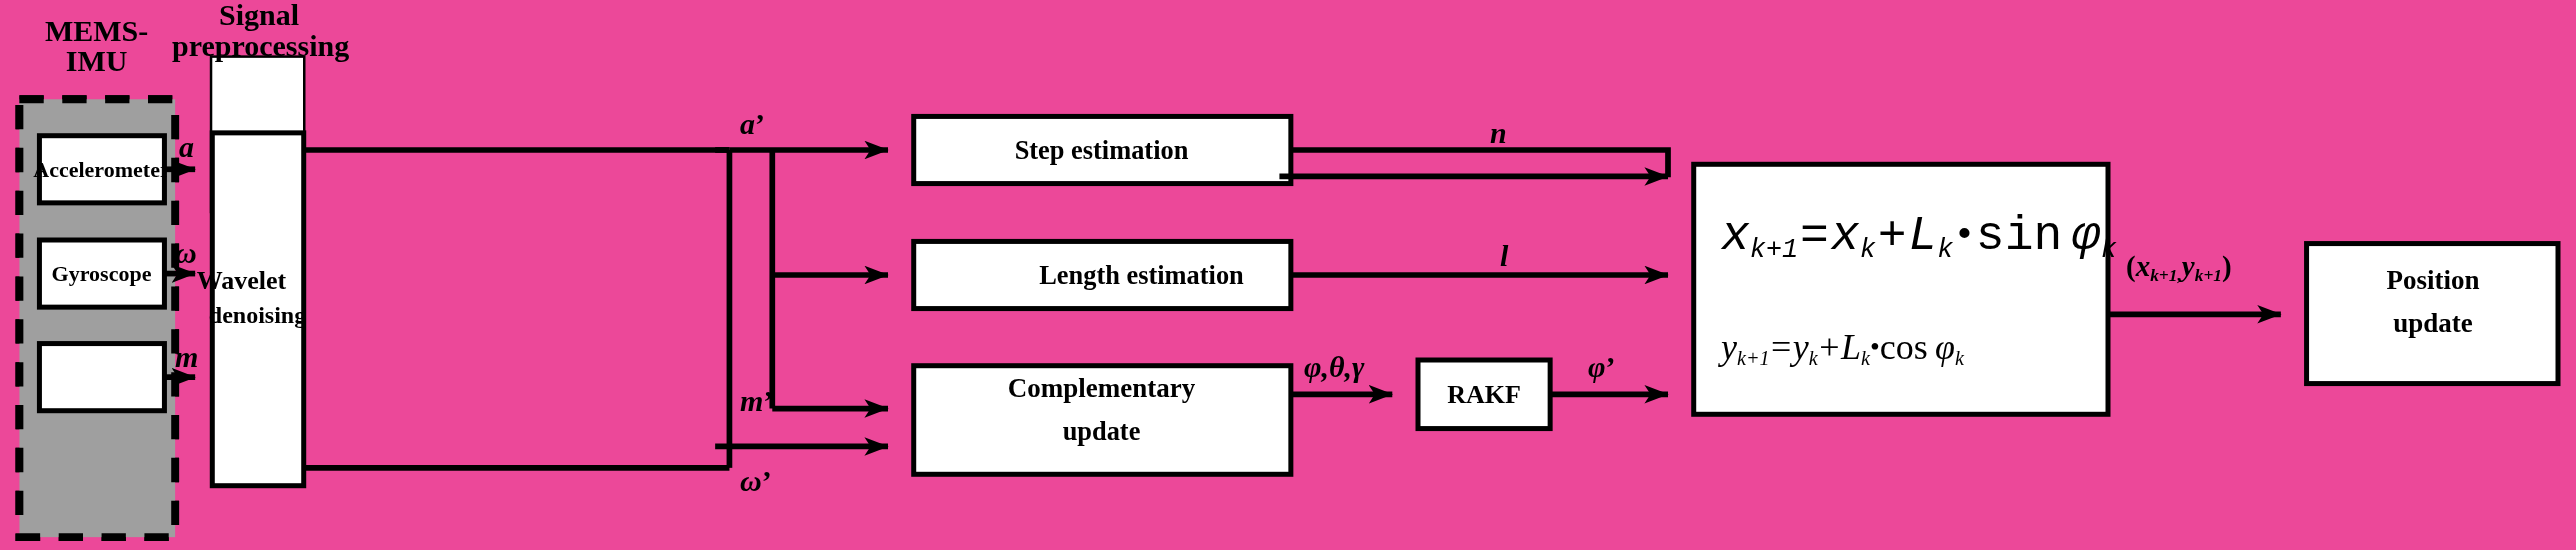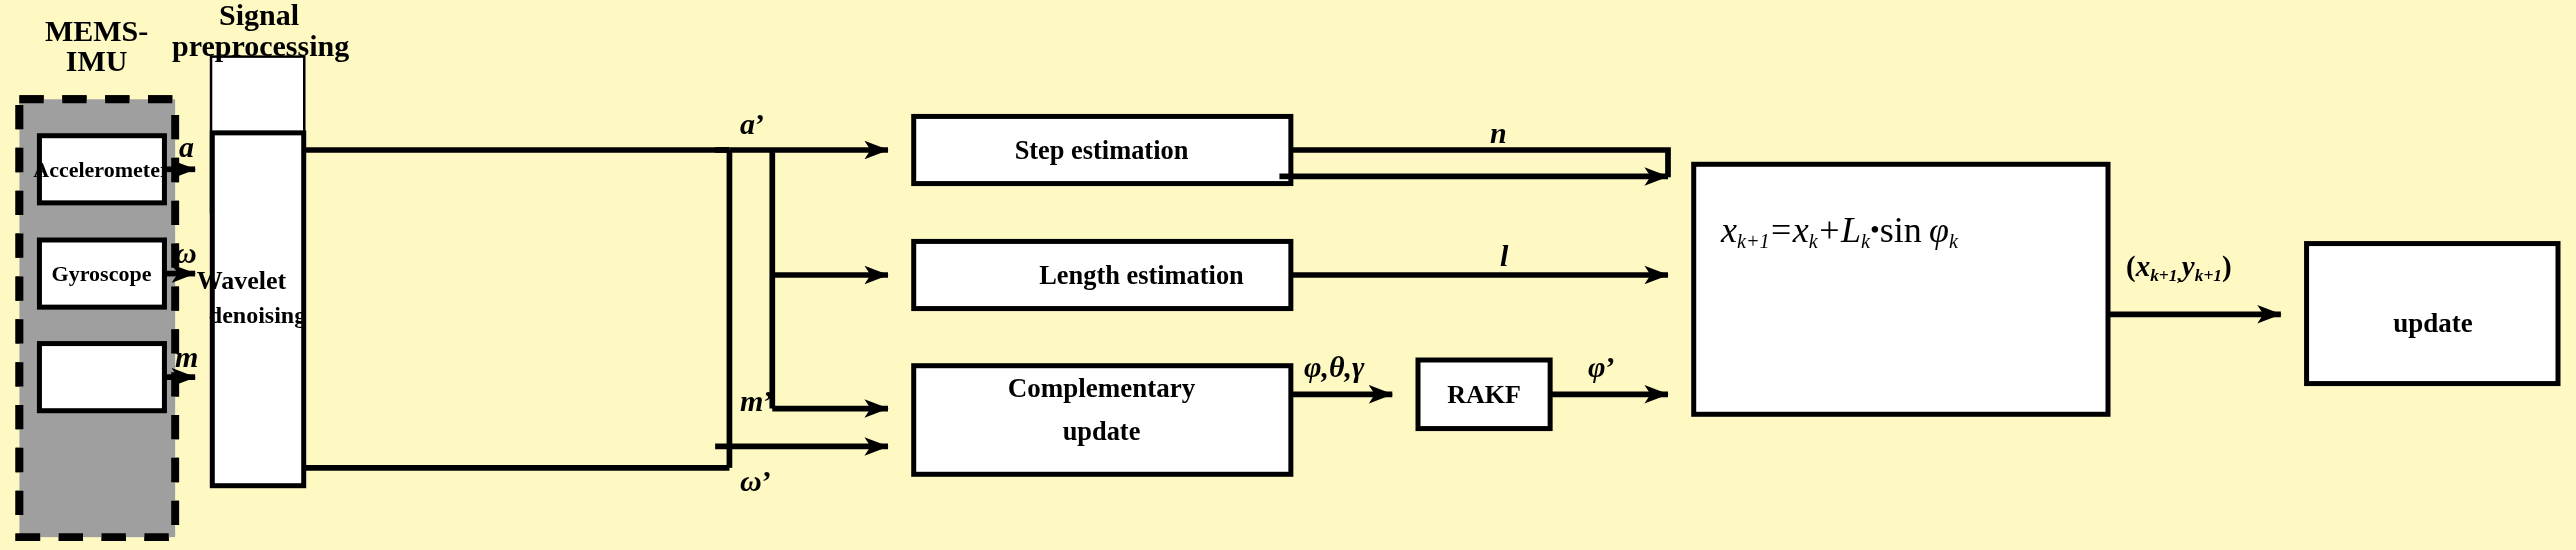--- a/index.html
+++ b/index.html
@@ -1,17 +1,17 @@
 <!DOCTYPE html>
 <html style="font-size:11.4px"><head>
 <meta charset="utf-8">
 <style>
   html,body{margin:0;padding:0;background:#ffffff;}
   body{font-family:"Liberation Serif", serif;}
-  #stage{position:relative;width:2576px;height:550px;background:#fef9c3;overflow:hidden;}
+  #stage{position:relative;width:2576px;height:550px;background:#ec4899;overflow:hidden;}
   #svgroot{position:absolute;left:0;top:0;width:2576px;height:550px;}
 
   
   .blocktitle{
     position:absolute;display:flex;align-items:center;justify-content:center;
     text-align:center;font-weight:bold;color:#000;
     font-family:"Liberation Serif", serif;
   }
 
   
@@ -162,20 +162,21 @@
   <div class="blocktitle" style="left:196px;top:264px;width:91px;height:33px;font-size:26px;">Wavelet</div>
   <div class="blocktitle" style="left:209px;top:299px;width:97px;height:33px;font-size:24px;">denoising</div>
 
   <div class="blocktitle" style="left:913px;top:117px;width:377px;height:67px;font-size:26.4px;">Step estimation</div>
   <div class="blocktitle" style="left:913px;top:242px;width:377px;height:67px;font-size:26.4px;padding-left:40px;">Length estimation</div>
   <div class="blocktitle" style="left:913px;top:370px;width:377px;height:37px;font-size:27px;">Complementary</div>
   <div class="blocktitle" style="left:913px;top:413px;width:377px;height:37px;font-size:26.4px;">update</div>
 
   <div class="blocktitle" style="left:1418px;top:360px;width:132px;height:69px;font-size:26px;">RAKF</div>
 
+  <div class="blocktitle" style="left:2307px;top:262px;width:252px;height:37px;font-size:27px;">Position</div>
   <div class="blocktitle" style="left:2307px;top:305px;width:252px;height:37px;font-size:27px;">update</div>
 
   <div class="sig" style="left:179px;top:132px;font-size:30px;">a</div>
   <div class="sig" style="left:175px;top:238px;font-size:30px;">ω</div>
   <div class="sig" style="left:175px;top:342px;font-size:30px;">m</div>
 
   <div class="sig" style="left:740px;top:109px;font-size:30px;">
     <span>a</span><span class="pr">’</span>
   </div>
 
@@ -190,23 +191,26 @@
   <div class="sig" style="left:1490px;top:118px;font-size:30px;">n</div>
 
   <div class="sig" style="left:1500px;top:241px;font-size:30px;">l</div>
 
   <div class="sig" style="left:1304px;top:352px;font-size:30px;">φ,θ,γ</div>
 
   <div class="sig" style="left:1588px;top:352px;font-size:30px;">
     <span>φ</span><span class="pr">’</span>
   </div>
 
-  <div class="math" style="left:1721px;top:212px;font-size:36px;">
+  <div class="math" style="left:1721px;top:212px;font-size:48px;font-family:Liberation Mono, monospace;">
     <span>x</span><sub>k+1</sub><span class="op">=</span><span>x</span><sub>k</sub><span class="op">+</span><span>L</span><sub>k</sub><span class="dot">•</span><span class="up">sin</span> <span>φ</span><sub>k</sub>
   </div>
 
+  <div class="math" style="left:1721px;top:329px;font-size:36px;">
+    <span>y</span><sub>k+1</sub><span class="op">=</span><span>y</span><sub>k</sub><span class="op">+</span><span>L</span><sub>k</sub><span class="dot">•</span><span class="up">cos</span> <span>φ</span><sub>k</sub>
+  </div>
 
   <div class="coord" style="left:2126px;top:252px;font-size:29px;">
     <span class="up">(</span><span>x</span><sub>k+1,</sub><span>y</span><sub>k+1</sub><span class="up">)</span>
   </div>
 
 </div>
 
 
 </body></html>

